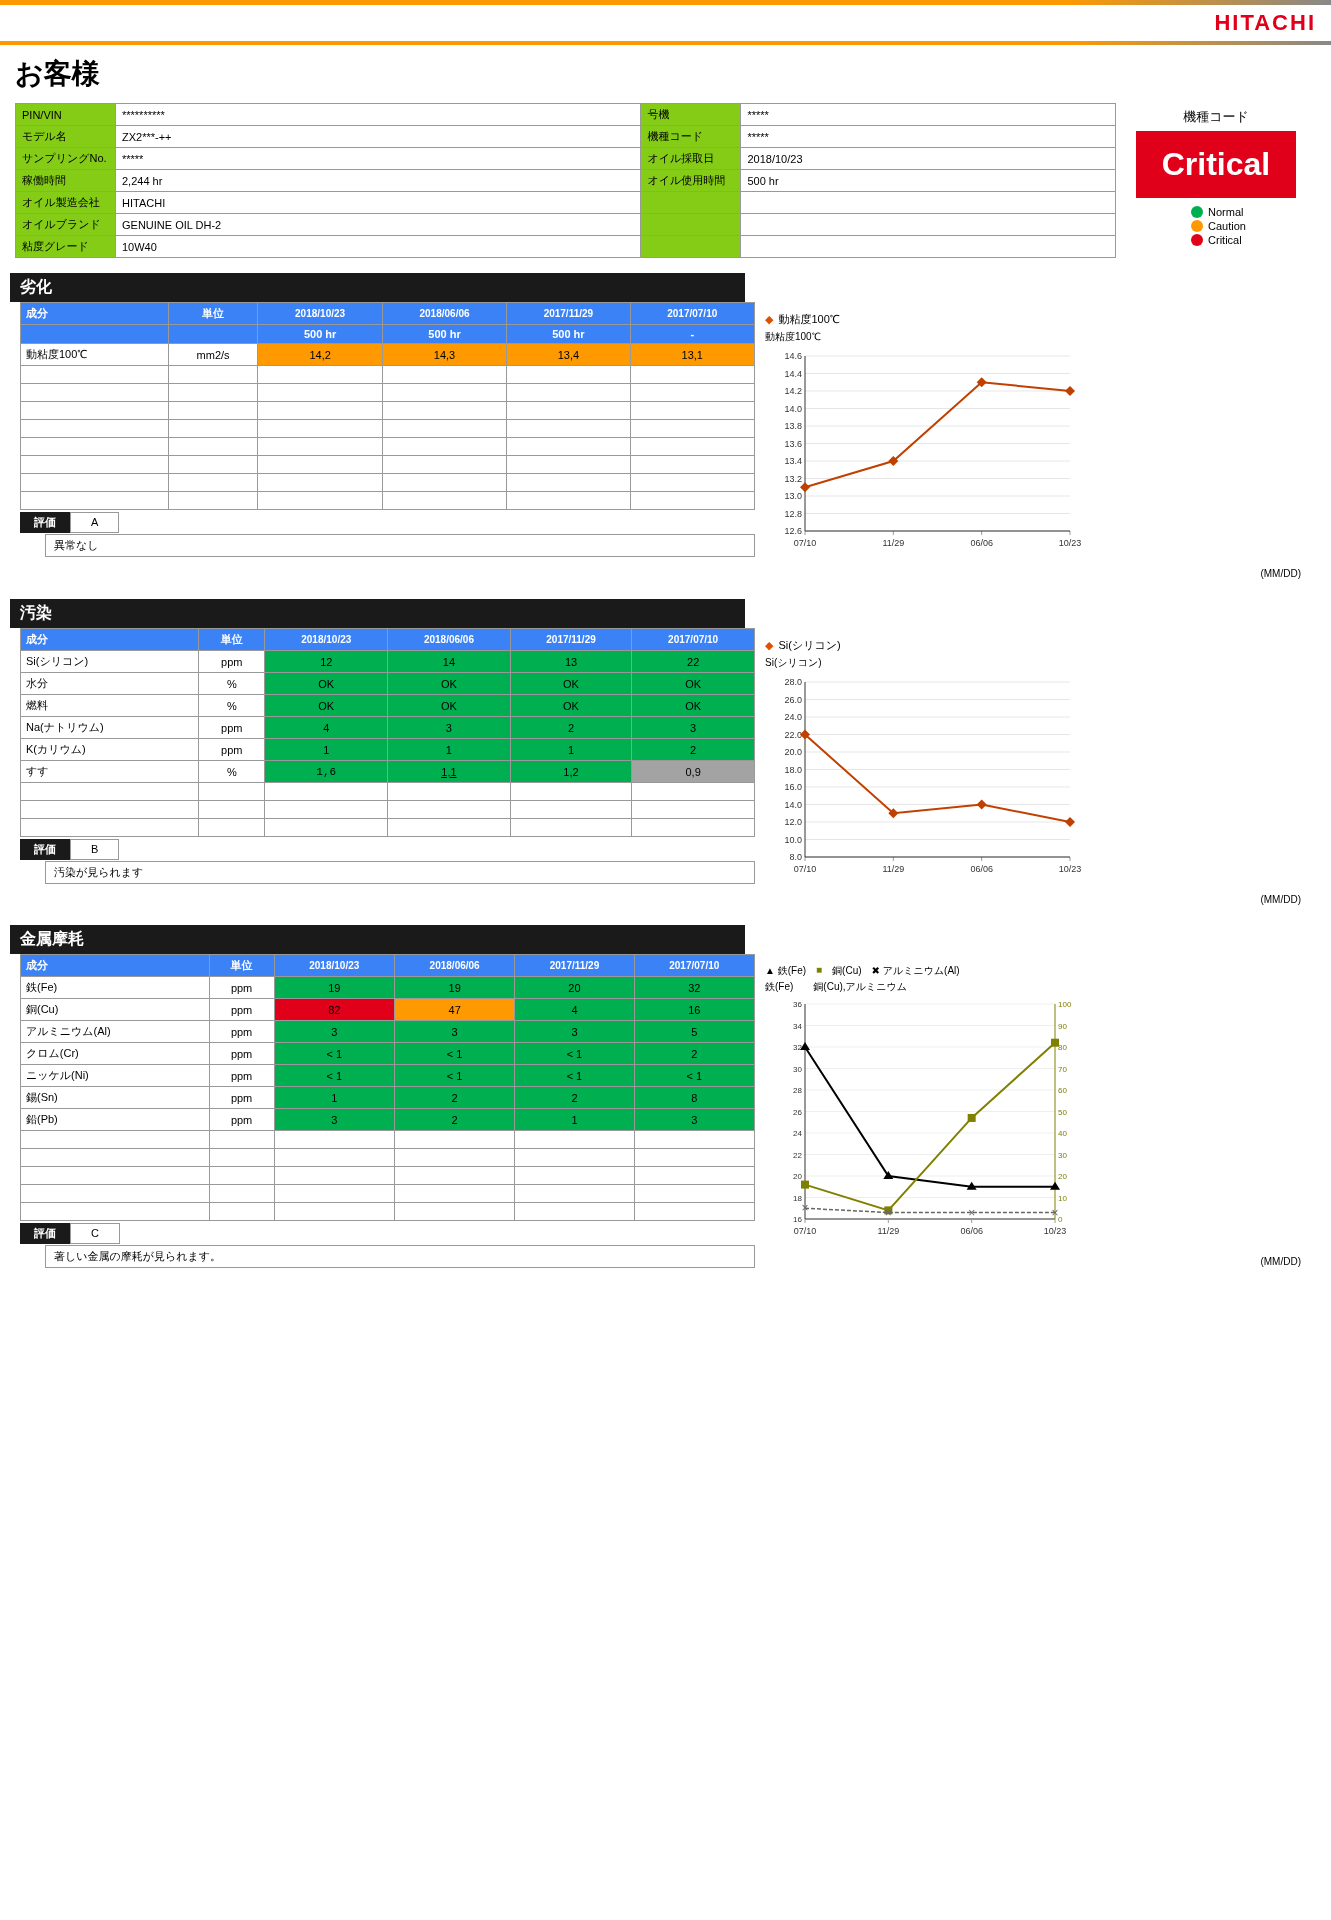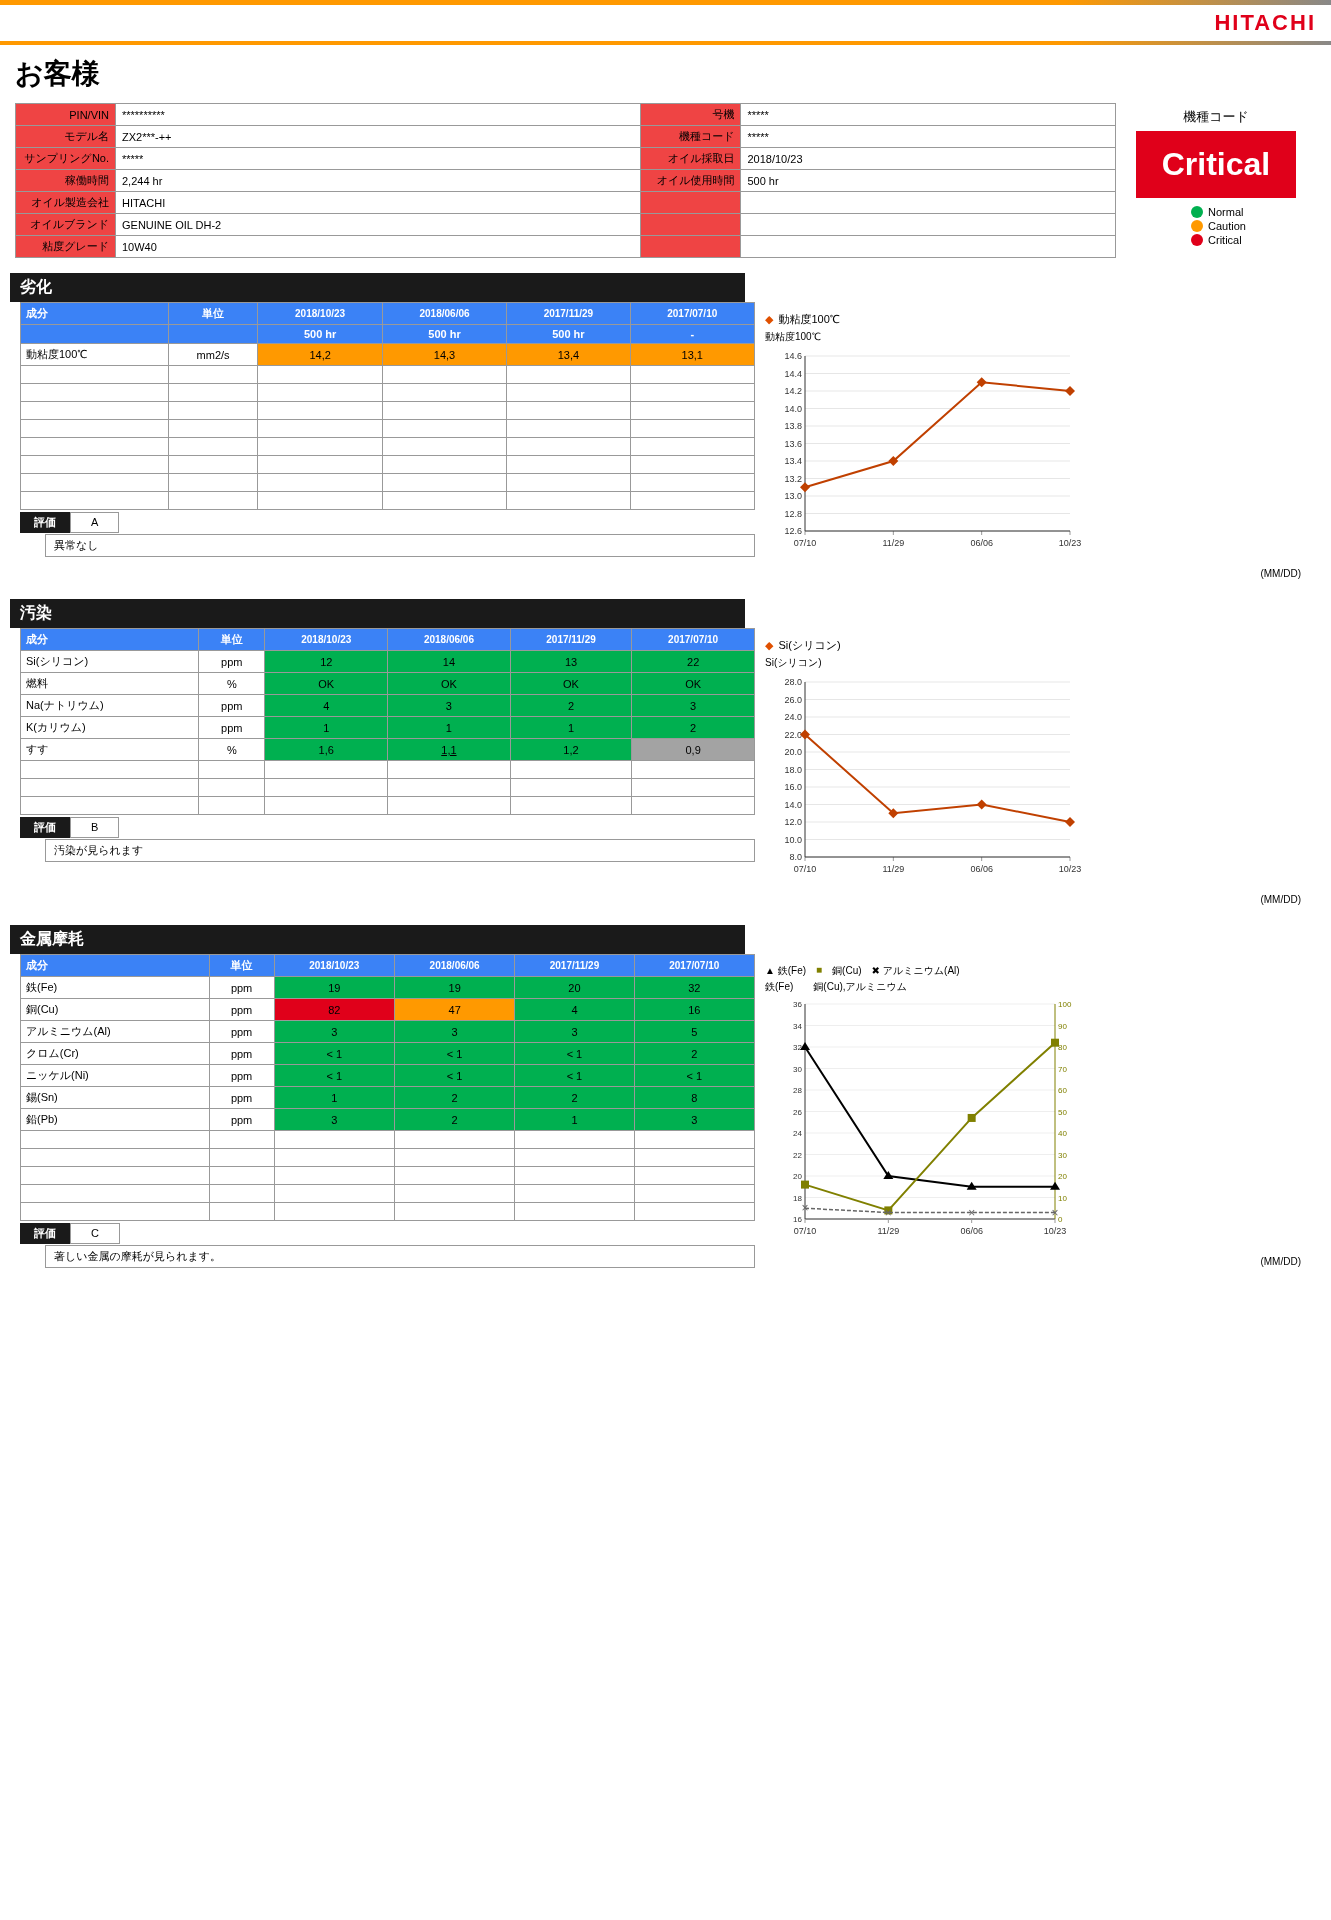--- a/index.html
+++ b/index.html
@@ -8,21 +8,21 @@
     
     
     .title-section { padding: 10px 15px 5px; }
     .page-title { font-size: 28px; font-weight: bold; }
     
     
     .info-area { display: flex; padding: 5px 15px; }
     .info-table-wrap { flex: 1; }
     .info-table { width: 100%; border-collapse: collapse; font-size: 11px; }
     .info-table td { border: 1px solid #999; padding: 3px 6px; min-width: 80px; }
-    .info-table td.label { background: #ef4444; font-weight: normal; width: 100px; text-align: right; }
+    .info-table td.label { background: #84cc16; font-weight: normal; width: 100px; }
     .info-table td.value { background: #fff; }
     
     
     .verdict-area { width: 200px; display: flex; flex-direction: column; align-items: center; justify-content: flex-start; padding: 5px; }
     .verdict-label { font-size: 13px; margin-bottom: 5px; }
     .verdict-critical { background: #e0001a; color: #fff; font-size: 32px; font-weight: bold; padding: 15px 25px; width: 160px; text-align: center; }
     
     
     .legend-area { display: flex; flex-direction: column; align-items: flex-start; margin-top: 8px; padding-left: 5px; }
     .legend-item { display: flex; align-items: center; gap: 5px; margin-bottom: 2px; font-size: 11px; }
@@ -308,20 +308,28 @@
           <tbody>
             <tr>
               <td class="component-name">Si(シリコン)</td>
               <td class="unit">ppm</td>
               <td style="background: rgb(0, 176, 80);">12</td>
               <td style="background: rgb(0, 176, 80);">14</td>
               <td style="background: rgb(0, 176, 80);">13</td>
               <td style="background: rgb(0, 176, 80);">22</td>
             </tr>
             <tr>
+              <td class="component-name">水分</td>
+              <td class="unit">%</td>
+              <td style="background: rgb(0, 176, 80);">OK</td>
+              <td style="background: rgb(0, 176, 80);">OK</td>
+              <td style="background: rgb(0, 176, 80);">OK</td>
+              <td style="background: rgb(0, 176, 80);">OK</td>
+            </tr>
+            <tr>
               <td class="component-name">燃料</td>
               <td class="unit">%</td>
               <td style="background: rgb(0, 176, 80);">OK</td>
               <td style="background: rgb(0, 176, 80);">OK</td>
               <td style="background: rgb(0, 176, 80);">OK</td>
               <td style="background: rgb(0, 176, 80);">OK</td>
             </tr>
             <tr>
               <td class="component-name">Na(ナトリウム)</td>
               <td class="unit">ppm</td>
@@ -334,21 +342,21 @@
               <td class="component-name">K(カリウム)</td>
               <td class="unit">ppm</td>
               <td style="background: rgb(0, 176, 80);">1</td>
               <td style="background: rgb(0, 176, 80);">1</td>
               <td style="background: rgb(0, 176, 80);">1</td>
               <td style="background: rgb(0, 176, 80);">2</td>
             </tr>
             <tr>
               <td class="component-name">すす</td>
               <td class="unit">%</td>
-              <td style="background: rgb(0, 176, 80);">1,6</td>
+              <td style="background: rgb(0, 176, 80); font-family: Liberation Mono, monospace;">1,6</td>
               <td style="background: rgb(0, 176, 80); text-decoration: underline;">1,1</td>
               <td style="background: rgb(0, 176, 80);">1,2</td>
               <td style="background: #a3a3a3;">0,9</td>
             </tr>
             <tr>
               <td style="height: 18px;"></td>
               <td style="height: 18px;"></td>
               <td style="height: 18px;"></td>
               <td style="height: 18px;"></td>
               <td style="height: 18px;"></td>

